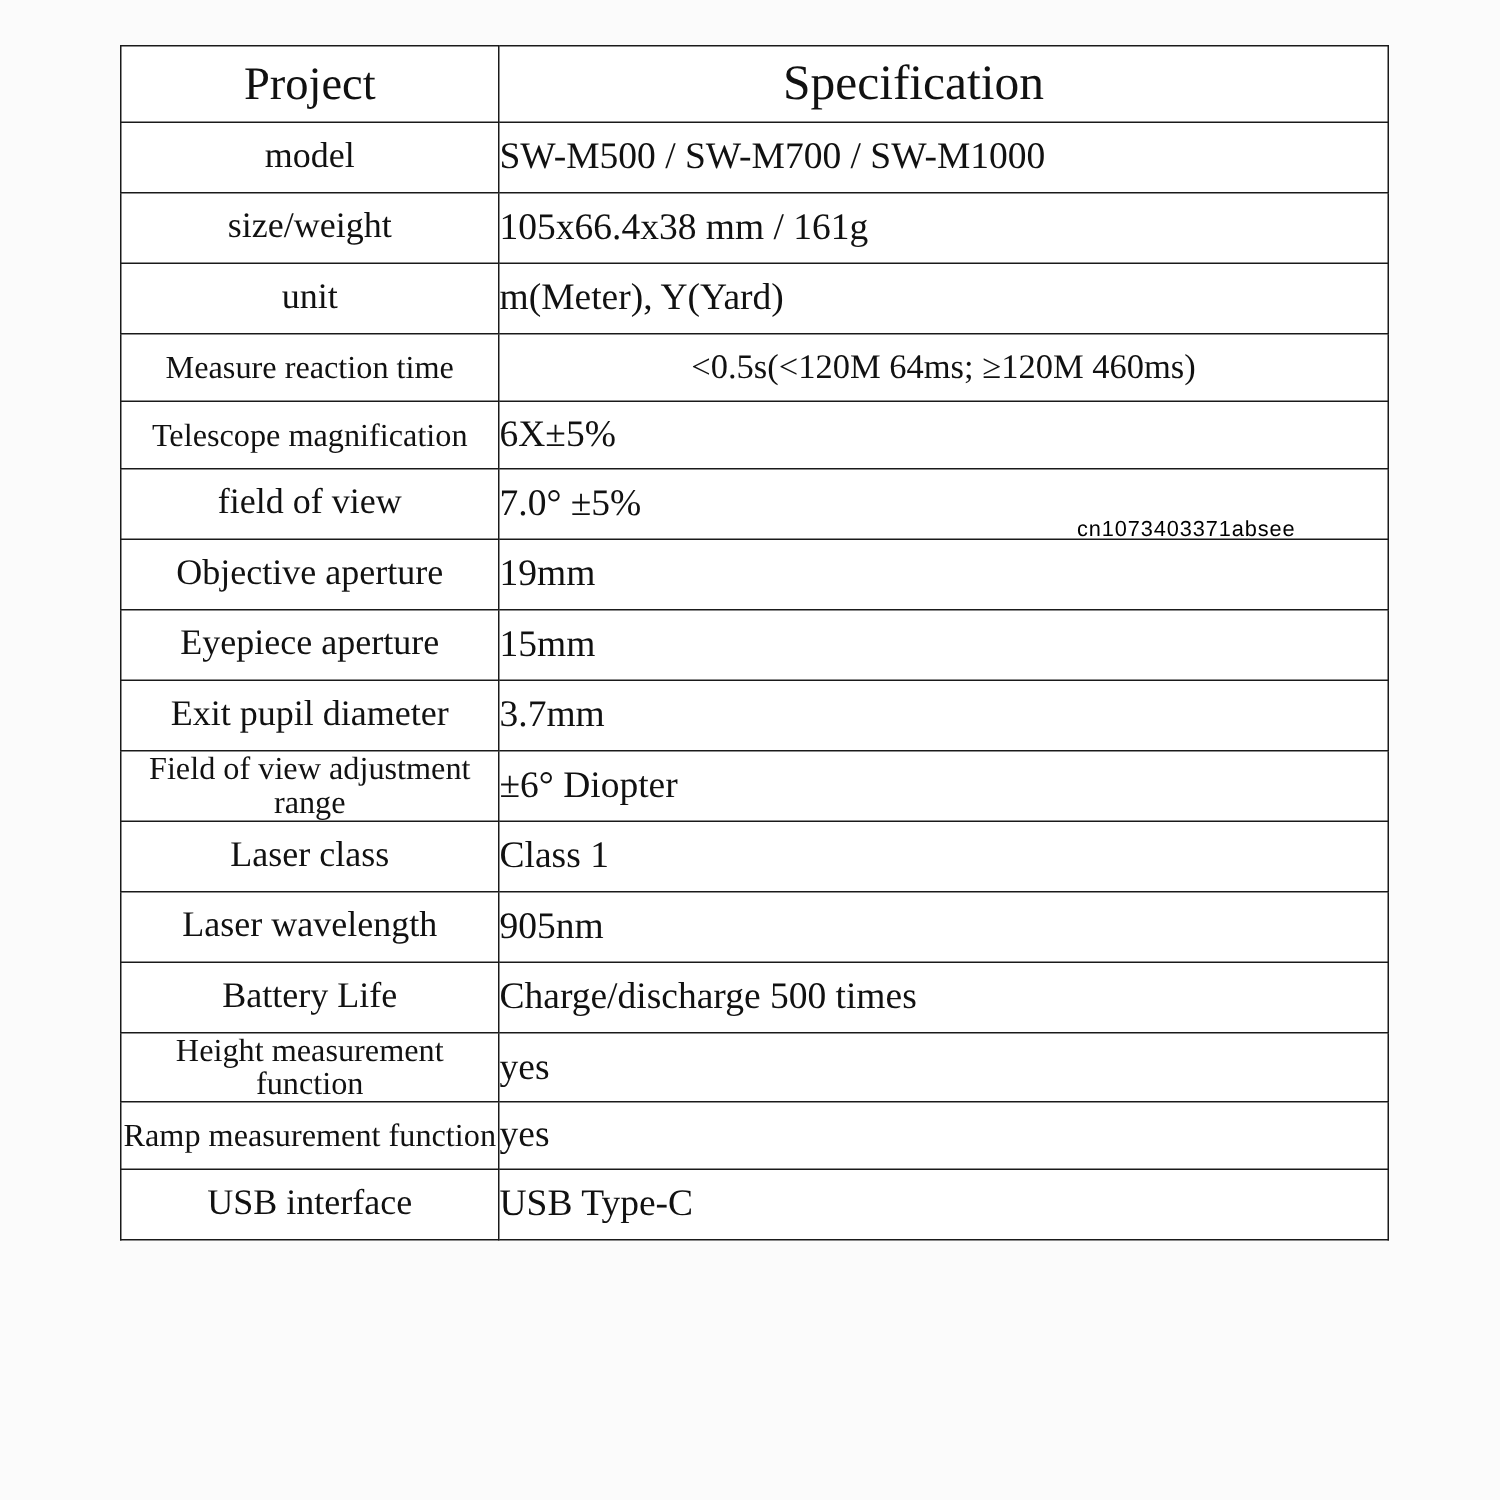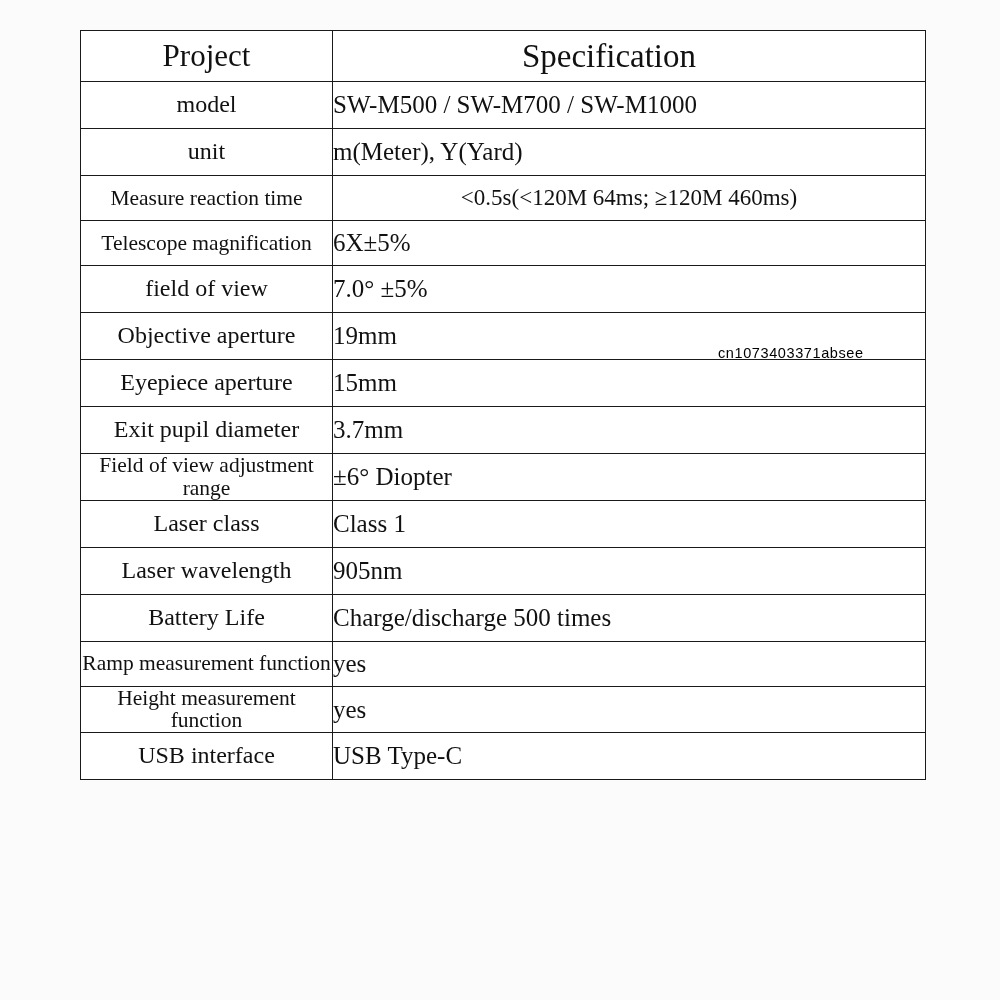--- a/index.html
+++ b/index.html
@@ -113,20 +113,24 @@
         <td class="hd-right">
           <span class="big">Specification</span>
         </td>
       </tr>
 
       <tr class="row-h1">
         <td class="lbl">model</td>
         <td class="val">SW-M500 / SW-M700 / SW-M1000</td>
       </tr>
 
+      <tr class="row-h1">
+        <td class="lbl">size/weight</td>
+        <td class="val">105x66.4x38 mm / 161g</td>
+      </tr>
 
 
       <tr class="row-h1">
         <td class="lbl">unit</td>
         <td class="val">m(Meter), Y(Yard)</td>
       </tr>
 
       <tr class="row-h2">
         <td class="lbl small">Measure reaction time</td>
         <td class="val tight">&lt;0.5s(&lt;120M 64ms;  ≥120M 460ms)</td>
@@ -172,29 +176,29 @@
         <td class="val">905nm</td>
       </tr>
 
 
       <tr class="row-h1">
         <td class="lbl">Battery Life</td>
         <td class="val">Charge/discharge 500 times</td>
       </tr>
 
       <tr class="row-h2">
+        <td class="lbl small">Height measurement function</td>
+        <td class="val">yes</td>
+      </tr>
+
+      <tr class="row-h2">
         <td class="lbl small">Ramp measurement function</td>
         <td class="val">yes</td>
       </tr>
 
-      <tr class="row-h2">
-        <td class="lbl small">Height measurement function</td>
-        <td class="val">yes</td>
-      </tr>
-
       <tr class="row-h1">
         <td class="lbl">USB interface</td>
         <td class="val">USB Type-C</td>
       </tr>
     </tbody>
   </table>
 
   <div class="watermark">cn1073403371absee</div>
 </div>
 

